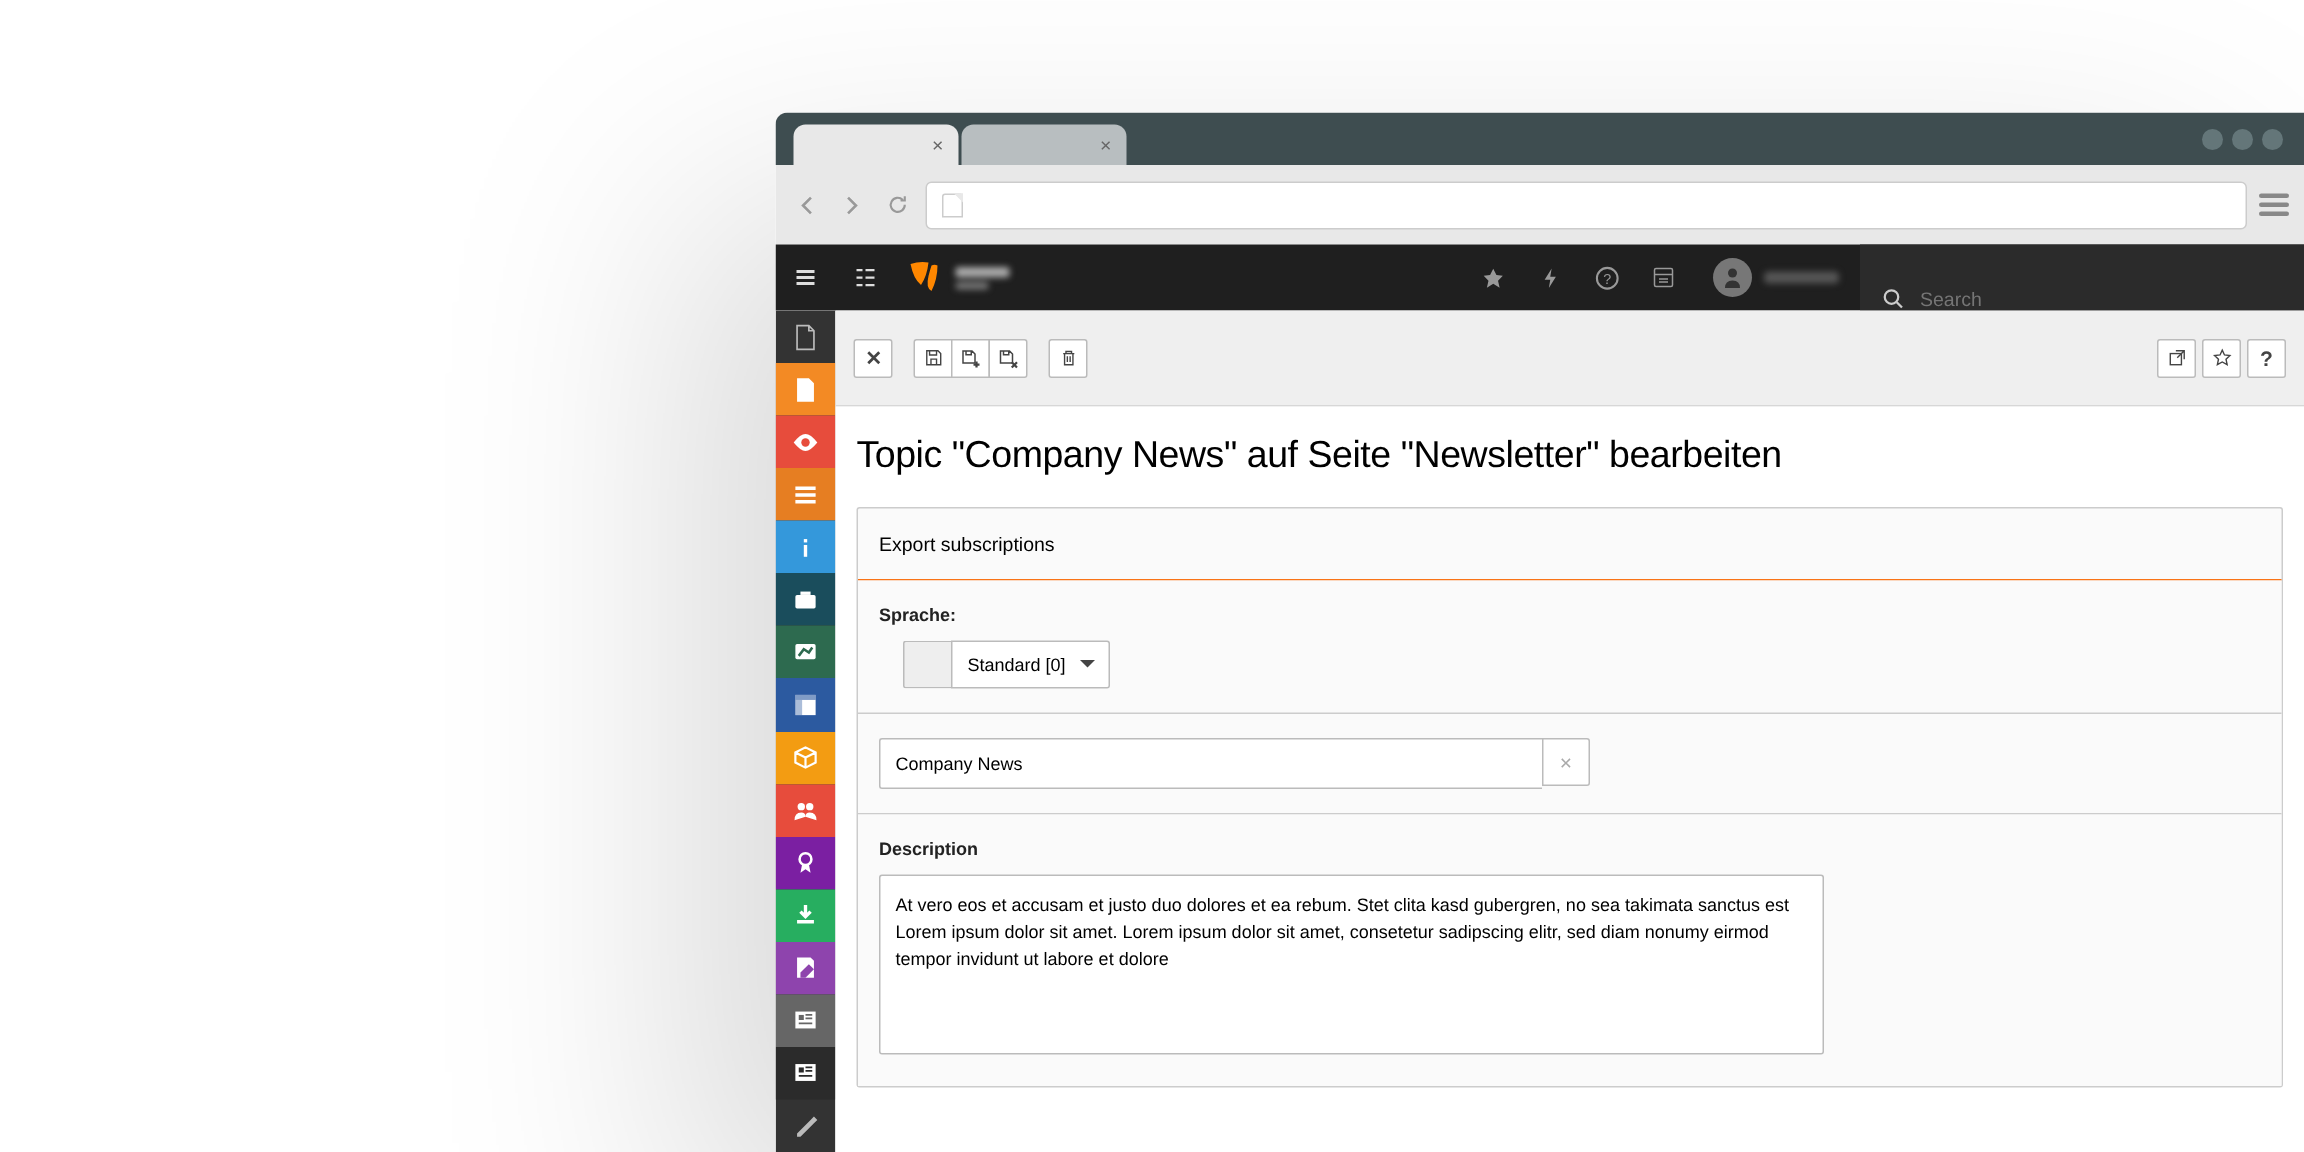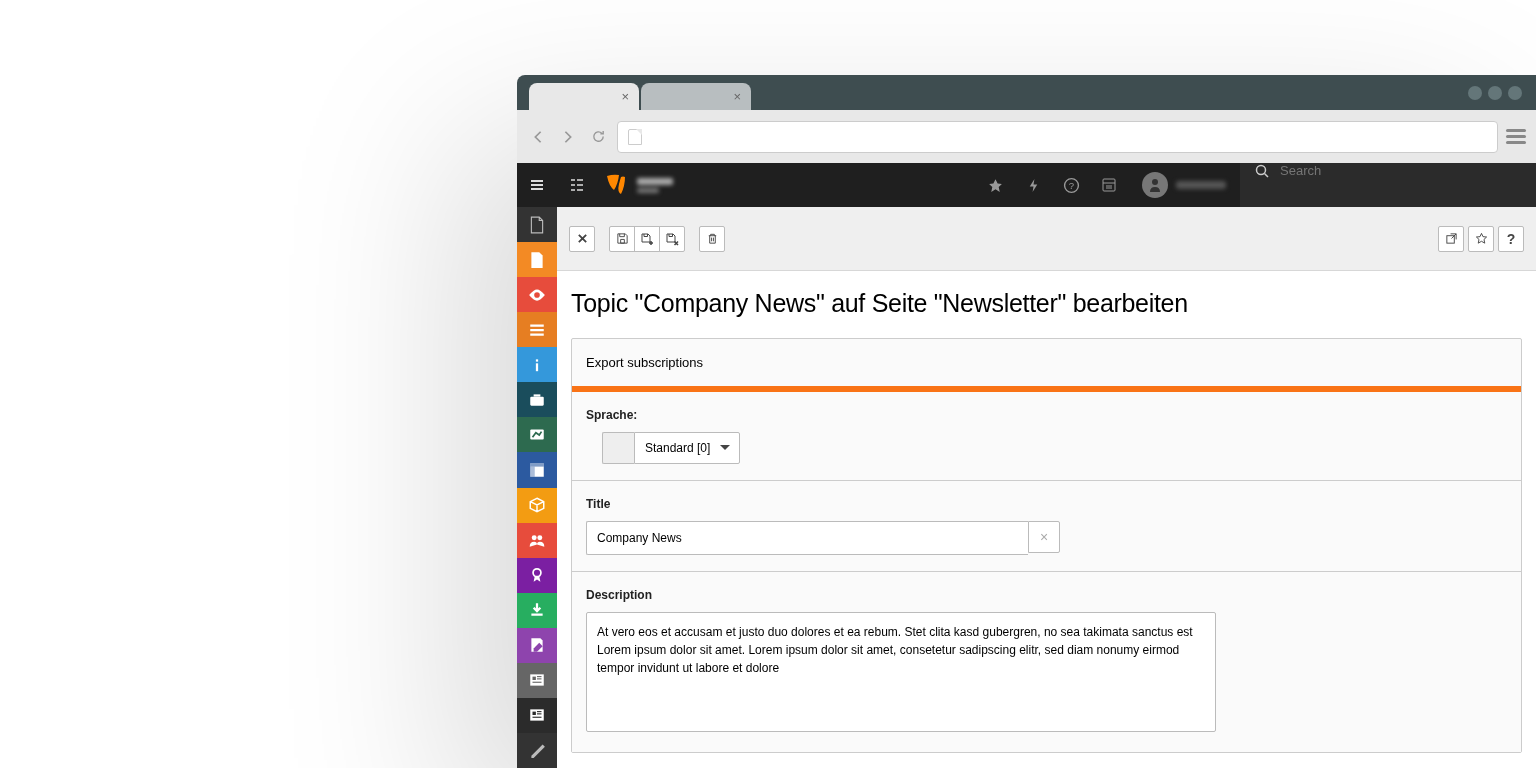--- a/index.html
+++ b/index.html
@@ -31,21 +31,21 @@
 .logo-mark svg { width: 26px; height: 26px; }
 .logo-text { display: flex; flex-direction: column; filter: blur(2px); }
 .logo-line1 { height: 7px; width: 36px; background: #aaa; border-radius: 2px; margin-bottom: 3px; }
 .logo-line2 { height: 5px; width: 22px; background: #777; border-radius: 2px; }
 .top-spacer { flex: 1; }
 .top-icon { width: 38px; height: 44px; display: flex; align-items: center; justify-content: center; cursor: pointer; color: #aaa; }
 .user-chip { display: flex; align-items: center; gap: 8px; padding: 0 14px; height: 44px; cursor: pointer; }
 .avatar { width: 26px; height: 26px; border-radius: 50%; background: #777; display: flex; align-items: center; justify-content: center; }
 .avatar svg { width: 16px; height: 16px; fill: #333; }
 .user-name { width: 50px; height: 8px; background: #555; border-radius: 3px; filter: blur(2px); }
-.search-wrap { background: #2b2b2b; height: 44px; width: 296px; display: flex; align-items: flex-start; padding: 0 14px; gap: 10px; color: #aaa; }
+.search-wrap { background: #2b2b2b; height: 44px; width: 296px; display: flex; align-items: flex-end; padding: 0 14px; gap: 10px; color: #aaa; }
 .search-input { background: transparent; border: none; outline: none; color: #ddd; font-size: 13px; flex: 1; }
 
 
 .content-row { flex: 1; display: flex; overflow: hidden; }
 
 
 .module-bar { width: 40px; background: #333; display: flex; flex-direction: column; }
 .mod-item { width: 40px; height: 36px; display: flex; align-items: center; justify-content: center; color: #fff; cursor: pointer; }
 .mod-item svg { width: 18px; height: 18px; }
 .mod-page-ghost { color: #bbb; }
@@ -58,21 +58,21 @@
 .tb-group .tb-btn { border-radius: 0; margin-left: -1px; }
 .tb-group .tb-btn:first-child { border-radius: 2px 0 0 2px; margin-left: 0; }
 .tb-group .tb-btn:last-child { border-radius: 0 2px 2px 0; }
 .tb-gap { width: 6px; }
 .tb-spacer { flex: 1; }
 
 .page-body { background: #fff; flex: 1; padding: 18px 0; overflow: auto; }
 .page-title { font-size: 25px; font-weight: 400; font-family: "Arial Narrow", Arial, sans-serif; font-stretch: condensed; letter-spacing: -0.3px; padding: 0 14px 20px 14px; }
 
 .form-panel { border: 1px solid #ccc; border-radius: 2px; margin: 0 14px; background: #fafafa; }
-.form-tab { padding: 16px 14px; border-bottom: 6px solid #f97316; font-size: 13px; }
+.form-tab { padding: 16px 14px; border-bottom: 1px solid #f97316; font-size: 13px; }
 .form-block { padding: 16px 14px; border-bottom: 1px solid #ccc; background: #fafafa; }
 .form-block:last-child { border-bottom: none; }
 .fld-label { font-size: 12px; font-weight: bold; color: #222; margin-bottom: 10px; }
 .lang-row { display: flex; margin-left: 16px; }
 .lang-prefix { width: 32px; height: 32px; border: 1px solid #bbb; background: #eee; border-right: none; border-radius: 2px 0 0 2px; }
 .lang-select { height: 32px; border: 1px solid #bbb; background: #fff; padding: 0 28px 0 10px; font-size: 12px; border-radius: 0 2px 2px 0; appearance: none; position: relative; }
 .lang-wrap { position: relative; }
 .lang-wrap::after { content: ''; position: absolute; right: 10px; top: 50%; transform: translateY(-30%); border: 5px solid transparent; border-top-color: #444; pointer-events: none; }
 
 .title-row { display: flex; width: 474px; }
@@ -357,21 +357,20 @@
               <div class="lang-prefix"></div>
               <div class="lang-wrap">
                 <select class="lang-select">
                   <option>Standard [0]</option>
                 </select>
               </div>
             </div>
           </div>
 
           <div class="form-block">
-            <div class="fld-label">Title</div>
             <div class="title-row">
               <input class="title-input" value="Company News" style="">
               <div class="title-clear">×</div>
             </div>
           </div>
 
           <div class="form-block">
             <div class="fld-label">Description</div>
             <textarea class="desc-textarea" style="">At vero eos et accusam et justo duo dolores et ea rebum. Stet clita kasd gubergren, no sea takimata sanctus est Lorem ipsum dolor sit amet. Lorem ipsum dolor sit amet, consetetur sadipscing elitr, sed diam nonumy eirmod tempor invidunt ut labore et dolore</textarea>
           </div>

